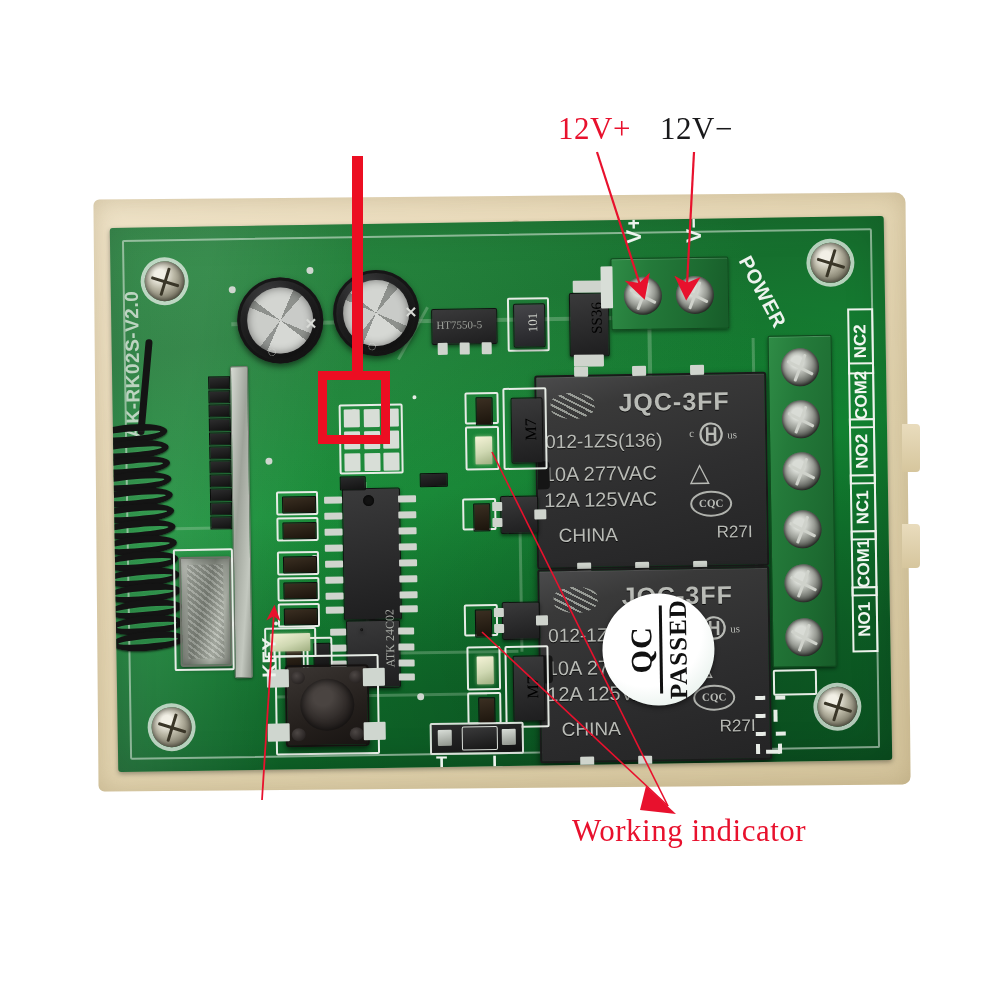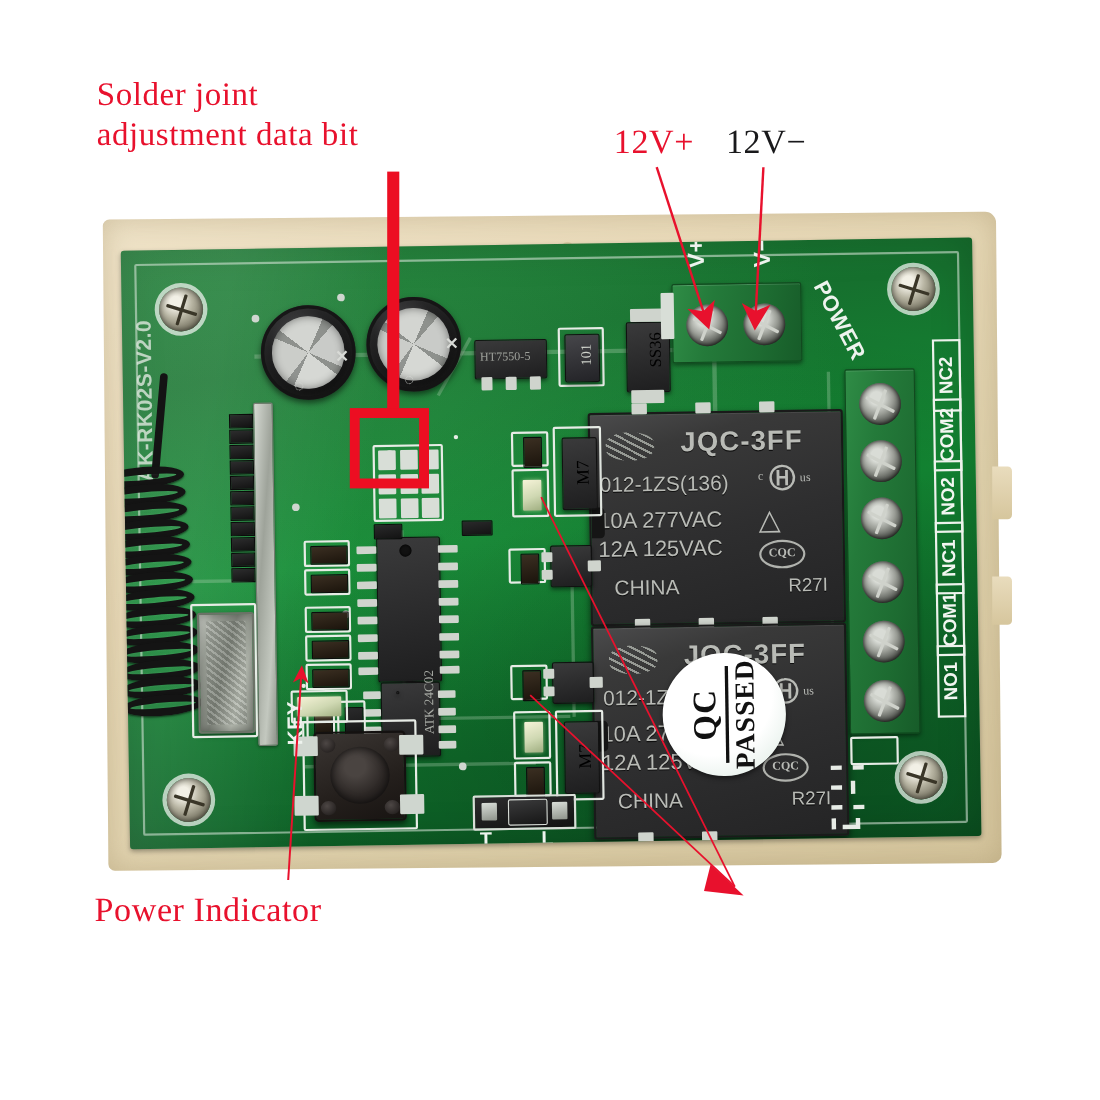--- a/index.html
+++ b/index.html
@@ -662,22 +662,21 @@
 
     <line x1="694" y1="152" x2="687" y2="285" stroke="#e8112d" stroke-width="2.2" marker-end="url(#arbig)"></line>
 
     <line x1="262" y1="800" x2="274" y2="612" stroke="#e8112d" stroke-width="1.8" marker-end="url(#ar)"></line>
 
     <line x1="492" y1="452" x2="668" y2="806" stroke="#e8112d" stroke-width="1.6"></line>
     <line x1="482" y1="632" x2="668" y2="806" stroke="#e8112d" stroke-width="1.6"></line>
     <path d="M646,786 L676,814 L640,810 Z" fill="#e8112d"></path>
   </svg>
 
-  <div class="anno" id="anno-solder"><span>Solder joint</span><br><span>adjustment data bit</span></div>
 
   <div class="anno" id="anno-12vp">12V+</div>
 
   <div class="anno" id="anno-12vn">12V−</div>
 
-  <div class="anno" id="anno-power">Power Indicator</div>
-
+
+  <div class="anno" id="anno-work">Working indicator</div>
 
 </div>
 
 </body></html>

